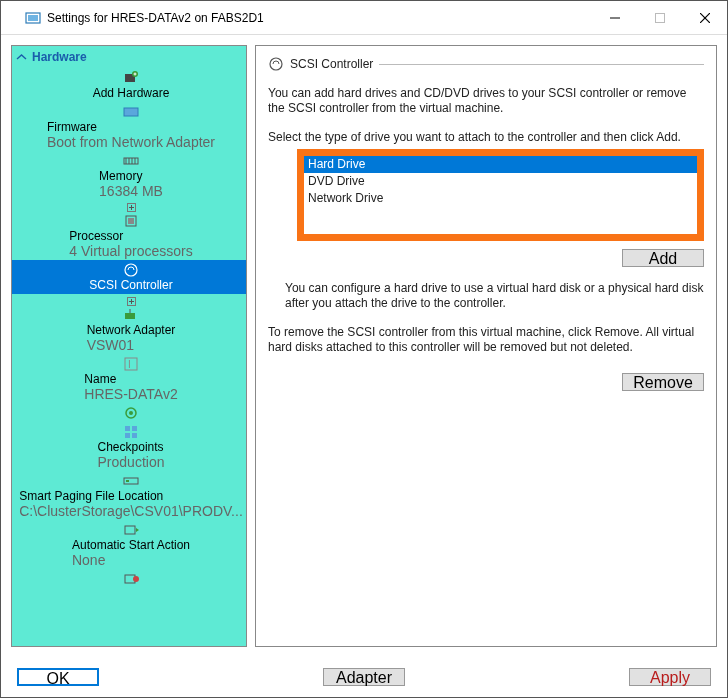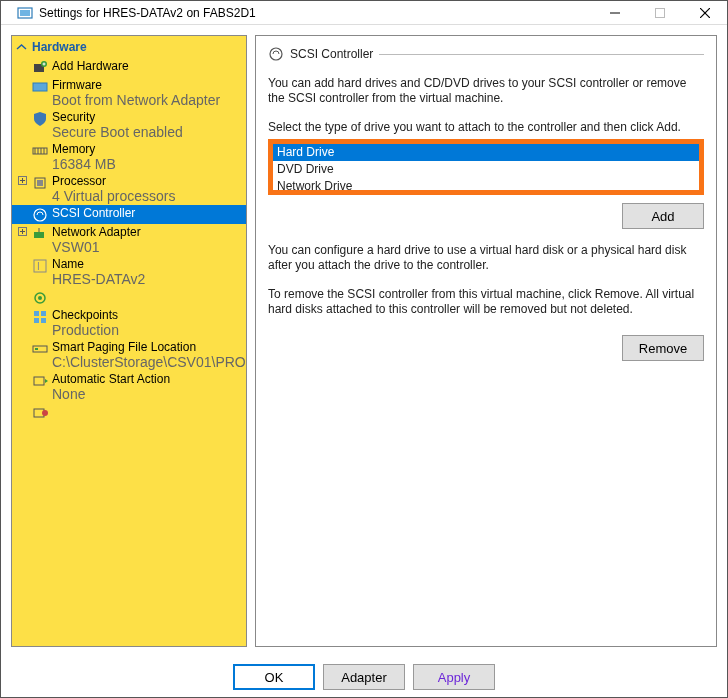--- a/index.html
+++ b/index.html
@@ -1,48 +1,48 @@
 <!DOCTYPE html>
 <html><head>
 <meta charset="utf-8">
 <style>
 * { box-sizing: border-box; font-family: "Segoe UI", Tahoma, sans-serif; }
 body { margin: 0; background: #fff; }
 .window { width: 728px; height: 698px; border: 1px solid #555; background: #fff; display: flex; flex-direction: column; position: relative; }
-.titlebar { height: 24px; display: flex; align-items: center; padding-left: 16px; border-bottom: 1px solid #ddd; }
+.titlebar { height: 34px; display: flex; align-items: center; padding-left: 24px; border-bottom: 1px solid #ddd; }
 .titlebar-icon { width: 16px; height: 16px; margin-right: 6px; }
 .titlebar-text { font-size: 12px; flex: 1; }
 .titlebar-btns { display: flex; height: 100%; }
 .titlebar-btn { width: 45px; display: flex; align-items: center; justify-content: center; font-size: 14px; cursor: pointer; color: #333; }
 .titlebar-btn.disabled { color: #bbb; }
 .content { flex: 1; display: flex; padding: 10px; gap: 8px; overflow: hidden; }
-.nav { width: 236px; border: 1px solid #888; background: #fde047; overflow-y: auto; font-size: 12px; }
+.nav { width: 236px; border: 1px solid #888; background: #5eead4; overflow-y: auto; font-size: 12px; }
 .nav-section { display: flex; align-items: center; height: 22px; padding: 0 4px; color: #1a5dab; font-weight: bold; gap: 4px; }
 .nav-chevron { color: #1a5dab; font-size: 11px; width: 12px; text-align: center; }
-.nav-item { display: flex; align-items: flex-start; min-height: 18px; padding: 1px 0 1px 4px; cursor: pointer; position: relative; }
+.nav-item { display: flex; align-items: center; min-height: 18px; padding: 1px 0 1px 4px; cursor: pointer; position: relative; flex-direction: column; }
 .nav-item.selected { background: #0078d7; color: #fff; }
 .nav-expand { width: 12px; font-size: 9px; color: #555; display: flex; align-items: center; justify-content: center; flex-shrink: 0; margin-top: 2px; }
 .nav-icon { width: 16px; height: 16px; margin: 0 4px; display: inline-flex; align-items: center; justify-content: center; flex-shrink: 0; margin-top: 1px; }
 .nav-labels { display: flex; flex-direction: column; line-height: 15px; }
 .nav-sub { color: #666; font-size: 14px; }
 .nav-noexpand { width: 12px; flex-shrink: 0; }
 .detail { flex: 1; border: 1px solid #888; padding: 10px 12px; font-size: 12px; color: #222; display: flex; flex-direction: column; }
 .detail-header { display: flex; align-items: center; gap: 6px; margin-bottom: 10px; }
 .detail-title { font-weight: normal; }
 .detail-line { flex: 1; height: 1px; background: #bbb; }
 .detail-text { margin: 4px 0 10px 0; line-height: 15px; }
-.drive-list { border: 5px solid #f97316; height: 56px; overflow: hidden; }
+.drive-list { border: 7px solid #f97316; height: 92px; overflow: hidden; margin-left: 29px; }
 .drive-item { height: 17px; padding: 0 4px; line-height: 17px; cursor: pointer; }
 .drive-item.selected { background: #0078d7; color: #fff; }
 .btn-row { display: flex; justify-content: flex-end; margin-top: 8px; }
-.btn { min-width: 82px; height: 26px; border: 1px solid #999; background: #e1e1e1; font-size: 13px; cursor: pointer; padding: 0 8px; }
-.footer { height: 40px; display: flex; align-items: center; justify-content: center; padding: 0 16px; gap: 8px; }
+.btn { min-width: 82px; height: 18px; border: 1px solid #999; background: #e1e1e1; font-size: 16px; cursor: pointer; padding: 0 8px; }
+.footer { height: 40px; display: flex; align-items: center; justify-content: space-between; padding: 0 16px; gap: 8px; }
 .footer .btn { min-width: 82px; }
 .btn.primary { border: 2px solid #0078d7; background: #fff; }
-.btn.disabled { color: #6d28d9; cursor: default; }
+.btn.disabled { color: #b91c1c; cursor: default; }
 svg { display: block; }
 </style>
 </head>
 <body>
 
 <div class="window">
   <div class="titlebar">
     <span class="titlebar-icon">
       <svg width="16" height="16">
           <rect x="1" y="3" width="14" height="10" fill="none" stroke="#2e7cb8" stroke-width="1.2"></rect>
@@ -103,32 +103,20 @@
           <svg width="16" height="16">
               <rect x="1" y="4" width="14" height="8" fill="#5aa7dc" stroke="#2e7cb8"></rect>
             </svg>
         </span>
         <div class="nav-labels">
           <span>Firmware</span>
           <span class="nav-sub">Boot from Network Adapter</span>
         </div>
       </div>
 
-      <div class="nav-item">
-        <span class="nav-noexpand"></span>
-        <span class="nav-icon">
-          <svg width="16" height="16">
-              <path d="M8 1 L14 3 V8 C14 12 8 15 8 15 C8 15 2 12 2 8 V3 Z" fill="#3b78b5"></path>
-            </svg>
-        </span>
-        <div class="nav-labels">
-          <span>Security</span>
-          <span class="nav-sub">Secure Boot enabled</span>
-        </div>
-      </div>
 
       <div class="nav-item">
         <span class="nav-noexpand"></span>
         <span class="nav-icon">
           <svg width="16" height="16">
               <rect x="1" y="5" width="14" height="6" fill="none" stroke="#555"></rect>
               <line x1="3" y1="5" x2="3" y2="11" stroke="#555"></line>
               <line x1="6" y1="5" x2="6" y2="11" stroke="#555"></line>
               <line x1="9" y1="5" x2="9" y2="11" stroke="#555"></line>
               <line x1="12" y1="5" x2="12" y2="11" stroke="#555"></line>
@@ -291,21 +279,21 @@
       <div class="drive-list">
         <div class="drive-item selected">Hard Drive</div>
         <div class="drive-item">DVD Drive</div>
         <div class="drive-item">Network Drive</div>
       </div>
 
       <div class="btn-row">
         <button class="btn">Add</button>
       </div>
 
-      <div class="detail-text" style="margin-top:14px;">You can configure a hard drive to use a virtual hard disk or a physical hard disk after you attach the drive to the controller.</div>
+      <div class="detail-text" style="margin-top:14px;margin-left:17px;">You can configure a hard drive to use a virtual hard disk or a physical hard disk after you attach the drive to the controller.</div>
       <div class="detail-text">To remove the SCSI controller from this virtual machine, click Remove. All virtual hard disks attached to this controller will be removed but not deleted.</div>
 
       <div class="btn-row">
         <button class="btn">Remove</button>
       </div>
     </div>
 
   </div>
 
   <div class="footer">

